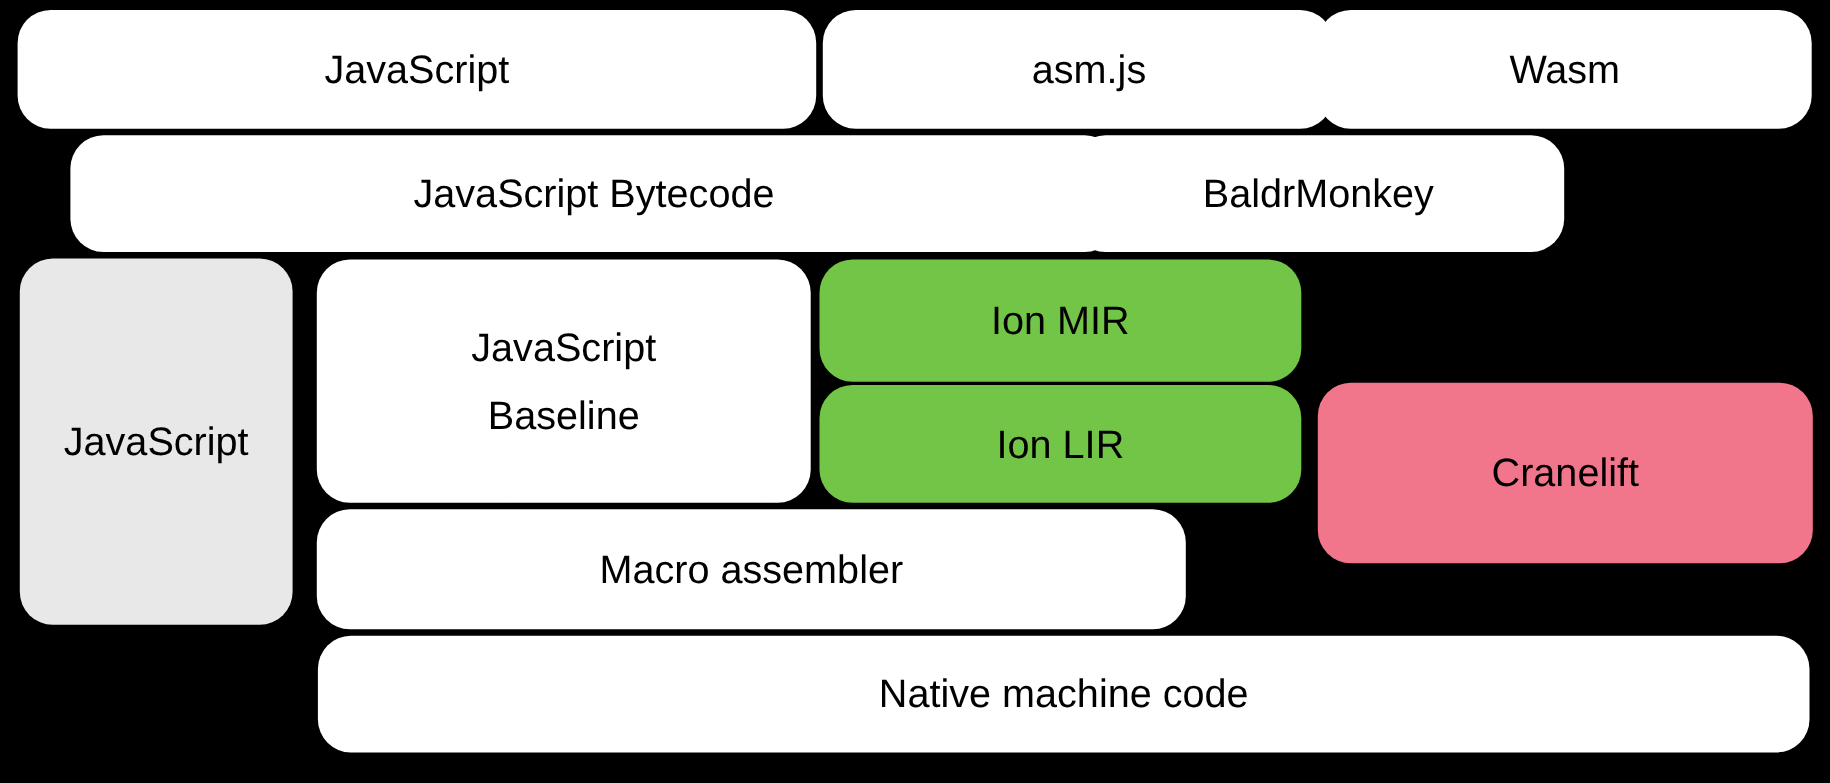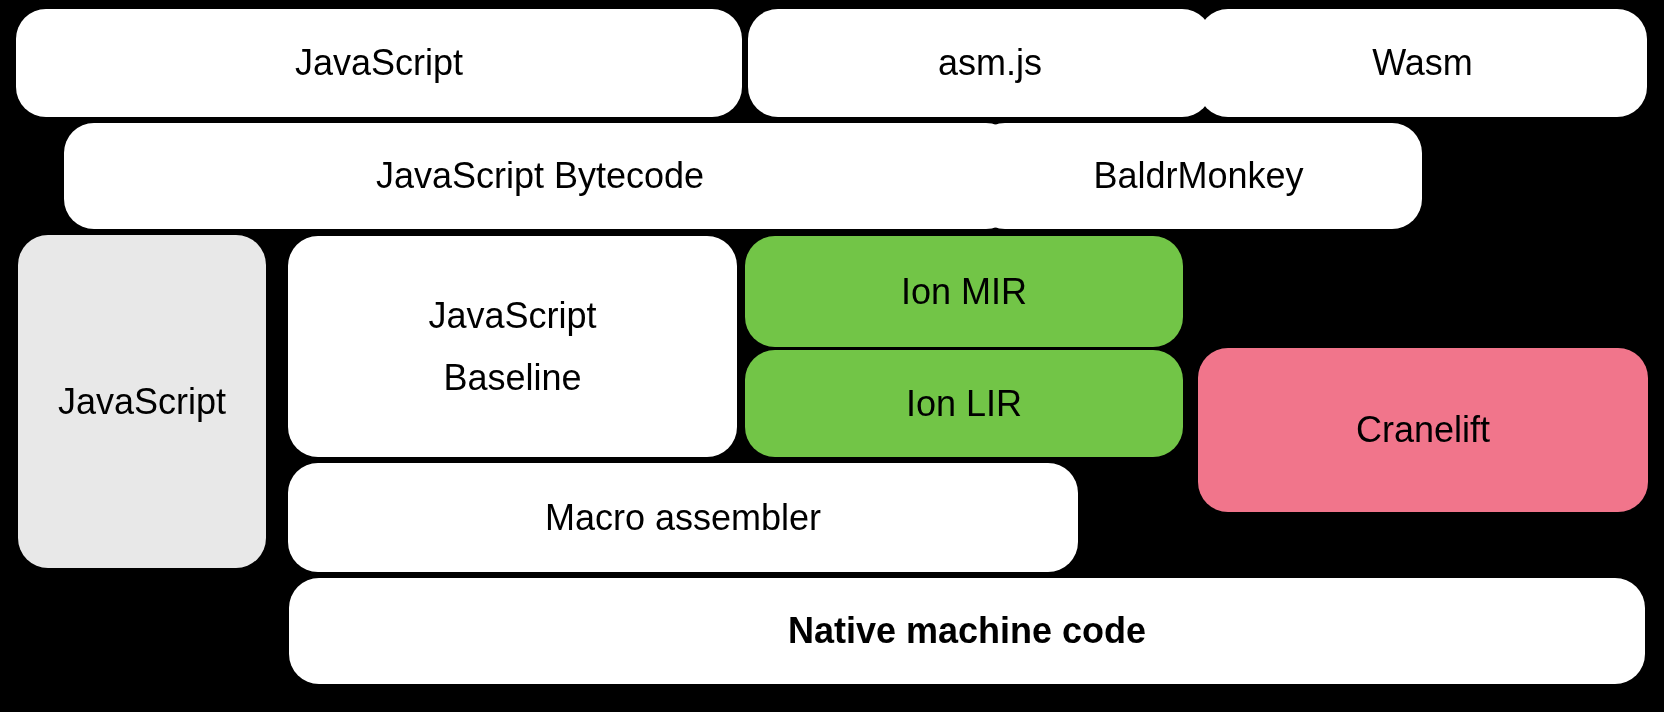--- a/index.html
+++ b/index.html
@@ -36,21 +36,21 @@
   #b-bytecode     { left: 16px;   top: 123px; width: 952px;  height: 106px; margin-left: 48px; }
   #b-baldrmonkey  { left: 975px;  top: 123px; width: 447px;  height: 106px; }
   
   #b-interpreter  { left: 18px;   top: 235px; width: 248px;  height: 333px; }
   #b-baseline     { left: 288px;  top: 236px; width: 449px;  height: 221px; }
   #b-ion-mir      { left: 745px;  top: 236px; width: 438px;  height: 111px; }
   #b-ion-lir      { left: 745px;  top: 350px; width: 438px;  height: 107px; }
   #b-cranelift    { left: 1198px; top: 348px; width: 450px;  height: 164px; }
   
   #b-macro        { left: 288px;  top: 463px; width: 790px;  height: 109px; }
-  #b-native       { left: 289px;  top: 578px; width: 1356px; height: 106px; font-weight: bold; }
+  #b-native       { left: 289px;  top: 578px; width: 1356px; height: 106px; }
 </style>
 </head>
 <body>
 
 <div id="stage" style="background-color: rgb(0, 0, 0);">
 
   <div class="box" id="b-javascript" style="background-color: rgb(255, 255, 255);">JavaScript</div>
 
   <div class="box" id="b-asmjs" style="background-color: rgb(255, 255, 255); padding-left: 20px;">asm.js</div>
 

